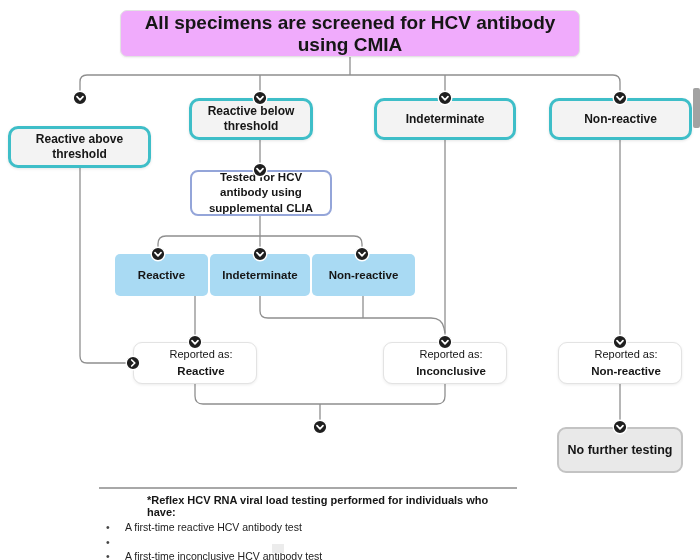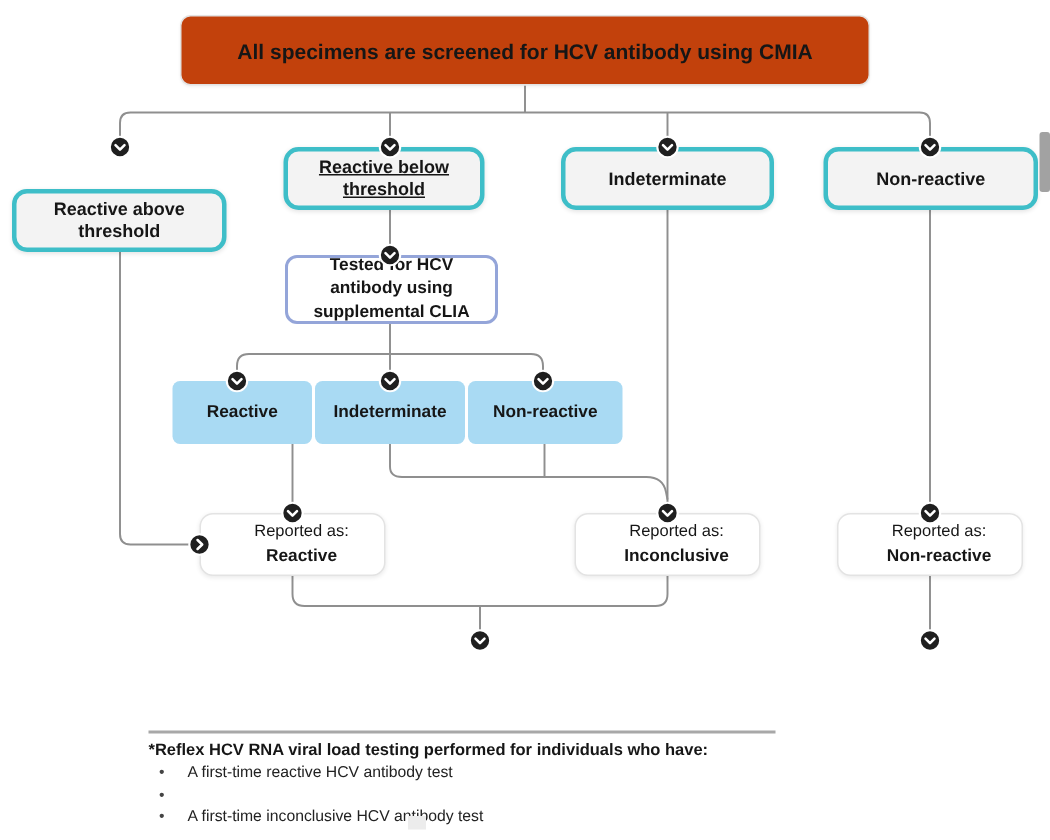--- a/index.html
+++ b/index.html
@@ -1,38 +1,38 @@
 <!DOCTYPE html>
 <html><head>
 <meta charset="utf-8">
 <style>
   html,body{margin:0;padding:0;background:#fff;}
   #stage{position:relative;width:700px;height:560px;background:#ffffff;overflow:hidden;
          font-family:"Liberation Sans",sans-serif;color:#161616;}
   svg.layer{position:absolute;left:0;top:0;pointer-events:none;}
   .box{position:absolute;box-sizing:border-box;display:flex;flex-direction:column;
        align-items:center;justify-content:center;text-align:center;}
-  .root-box{background:#c2410c;border:1px solid #e3e3e3;border-radius:7px;
-            font-weight:bold;font-size:14px;box-shadow:0 1px 2px rgba(0,0,0,.06);}
+  .root-box{background:#f0abfc;border:1px solid #e3e3e3;border-radius:7px;
+            font-weight:bold;font-size:19px;box-shadow:0 1px 2px rgba(0,0,0,.06);}
   .teal-box{background:#f3f3f3;border:3px solid #3ebec8;border-radius:10px;
             font-weight:bold;font-size:12px;line-height:1.25;padding:2px 6px;
             box-shadow:0 1px 3px rgba(0,0,0,.10);}
   .clia-box{background:#ffffff;border:2px solid #94a5d9;border-radius:8px;
             font-weight:bold;font-size:11.5px;line-height:1.35;}
   .blue-box{background:#a9daf3;border-radius:5px;font-weight:bold;font-size:11.5px;}
   .rep-box{background:#ffffff;border:1.5px solid #e3e3e3;border-radius:9px;
            font-size:11px;line-height:1.4;box-shadow:0 1px 3px rgba(0,0,0,.08);padding-left:12px;}
   .rep-box .result{font-weight:bold;font-size:11.5px;}
   .reflex-box{background:#57c7d1;border-radius:9px;font-weight:bold;font-size:12px;
               line-height:1.3;box-shadow:0 0 0 3px rgba(150,220,226,.45);}
   .nofurther-box{background:#e9e9e9;border:2px solid #c3c3c3;border-radius:9px;
                  font-weight:bold;font-size:12.5px;}
   .footnote{position:absolute;left:99px;top:487px;width:418px;}
   .footnote .rule{height:2px;background:#a8a8a8;margin-bottom:5px;}
-  .footnote .head{font-weight:bold;font-size:11px;margin-bottom:3px;}
+  .footnote .head{font-weight:bold;font-size:11px;margin-bottom:3px;margin-left:48px;}
   .footnote .bullet-row{display:flex;font-size:10.5px;color:#222;
                         padding-left:7px;margin-bottom:2.5px;}
   .footnote .glyph{width:19px;flex:0 0 19px;color:#444;}
   .scroll-thumb{position:absolute;right:0;top:88px;width:7px;height:40px;
                 background:#a2a2a2;border-radius:2px;}
   .artifact{position:absolute;left:272px;top:544px;width:12px;height:9px;background:#ececec;}
 </style>
 </head>
 <body>
 
@@ -54,21 +54,21 @@
     </g>
   </svg>
 
   <div class="box root-box" style="left:120px;top:10px;width:460px;height:47px;">
     <span>All specimens are screened for HCV antibody using CMIA</span>
   </div>
 
   <div class="box teal-box" style="left:8px;top:98px;width:143px;height:42px;margin-top:28px;">
     <span>Reactive above threshold</span>
   </div>
-  <div class="box teal-box" style="left:189px;top:98px;width:134px;height:42px;text-decoration:underline;">
+  <div class="box teal-box" style="left:189px;top:98px;width:124px;height:42px;">
     <span>Reactive below threshold</span>
   </div>
   <div class="box teal-box" style="left:374px;top:98px;width:142px;height:42px;">
     <span>Indeterminate</span>
   </div>
   <div class="box teal-box" style="left:549px;top:98px;width:143px;height:42px;">
     <span>Non-reactive</span>
   </div>
 
   <div class="box clia-box" style="left:190px;top:170px;width:142px;height:46px;padding:0 5px;">
@@ -92,20 +92,23 @@
   <div class="box rep-box" style="left:383px;top:342px;width:124px;height:42px;">
     <span>Reported as:</span>
     <span class="result">Inconclusive</span>
   </div>
   <div class="box rep-box" style="left:558px;top:342px;width:124px;height:42px;">
     <span>Reported as:</span>
     <span class="result">Non-reactive</span>
   </div>
 
 
+  <div class="box nofurther-box" style="left:557px;top:427px;width:126px;height:46px;">
+    <span>No further testing</span>
+  </div>
 
   <svg class="layer" width="700" height="560">
     <defs>
       <g id="m-down">
         <circle r="6.8" fill="#1f1f1f" stroke="#ffffff" stroke-width="1.4"></circle>
         <path d="M -3 -1.3 L 0 1.8 L 3 -1.3" fill="none" stroke="#ffffff" stroke-width="1.7" stroke-linecap="round" stroke-linejoin="round"></path>
       </g>
       <g id="m-right">
         <circle r="6.8" fill="#1f1f1f" stroke="#ffffff" stroke-width="1.4"></circle>
         <path d="M -1.3 -3 L 1.8 0 L -1.3 3" fill="none" stroke="#ffffff" stroke-width="1.7" stroke-linecap="round" stroke-linejoin="round"></path>

